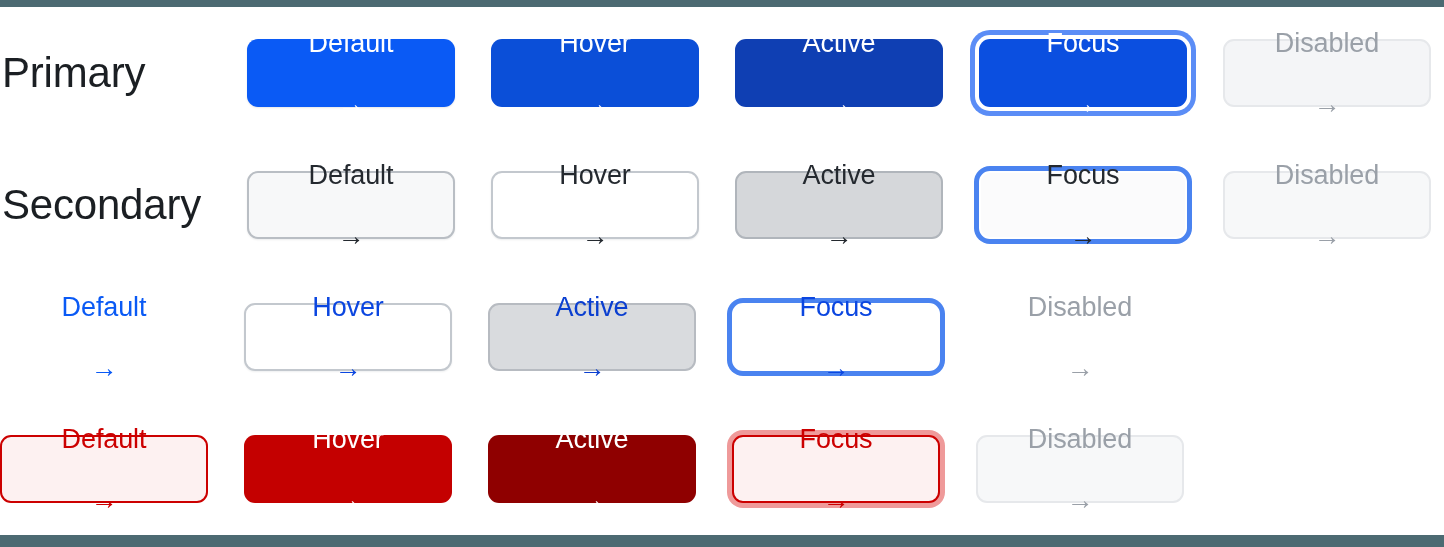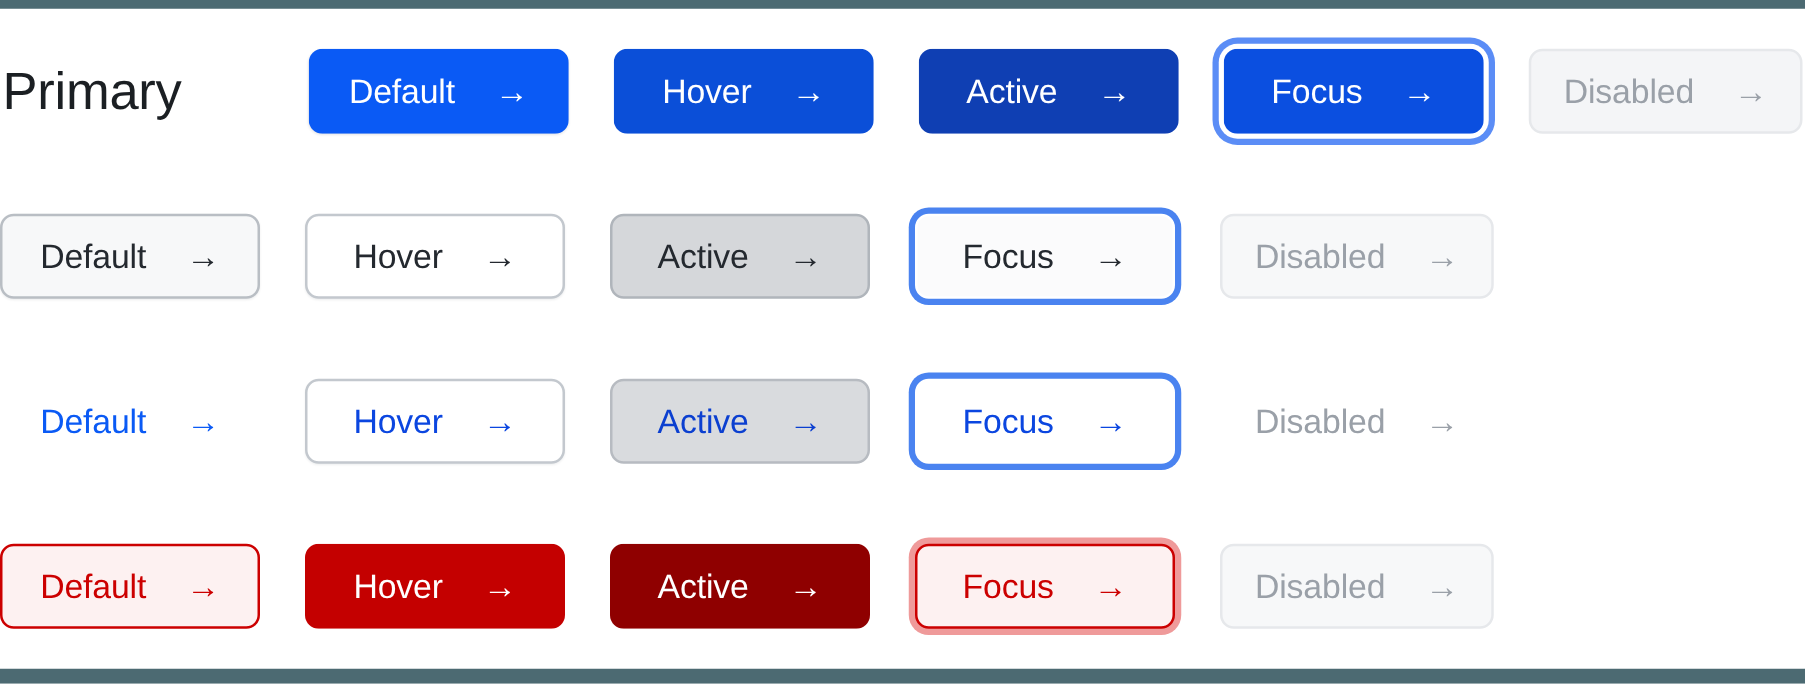--- a/index.html
+++ b/index.html
@@ -68,20 +68,21 @@
     justify-content: center;
     gap: 32px;
     padding: 0 26px;
     border-radius: 11px;
     font-size: 27px;
     letter-spacing: -0.1px;
     border: 2px solid transparent;
     background: transparent;
     white-space: nowrap;
     font-family: "Liberation Sans", sans-serif;
+    flex-direction: column;
   }
   .btn .arrow {
     font-size: 27px;
     line-height: 1;
     display: inline-block;
   }
 
   
   .p-default { background: #0a5af5; color: #ffffff; box-shadow: 0 1px 2px rgba(16,24,40,.10); }
   .p-hover   { background: #0b4fd8; color: #ffffff; }
@@ -149,20 +150,21 @@
     </div>
     <div class="cell">
       <button class="btn p-disabled" disabled="">
         <span>Disabled</span>
         <span class="arrow">→</span>
       </button>
     </div>
   </div>
 
   <div class="row">
+    <div class="row-label">Secondary</div>
     <div class="cell">
       <button class="btn s-default">
         <span>Default</span>
         <span class="arrow">→</span>
       </button>
     </div>
     <div class="cell">
       <button class="btn s-hover">
         <span>Hover</span>
         <span class="arrow">→</span>

